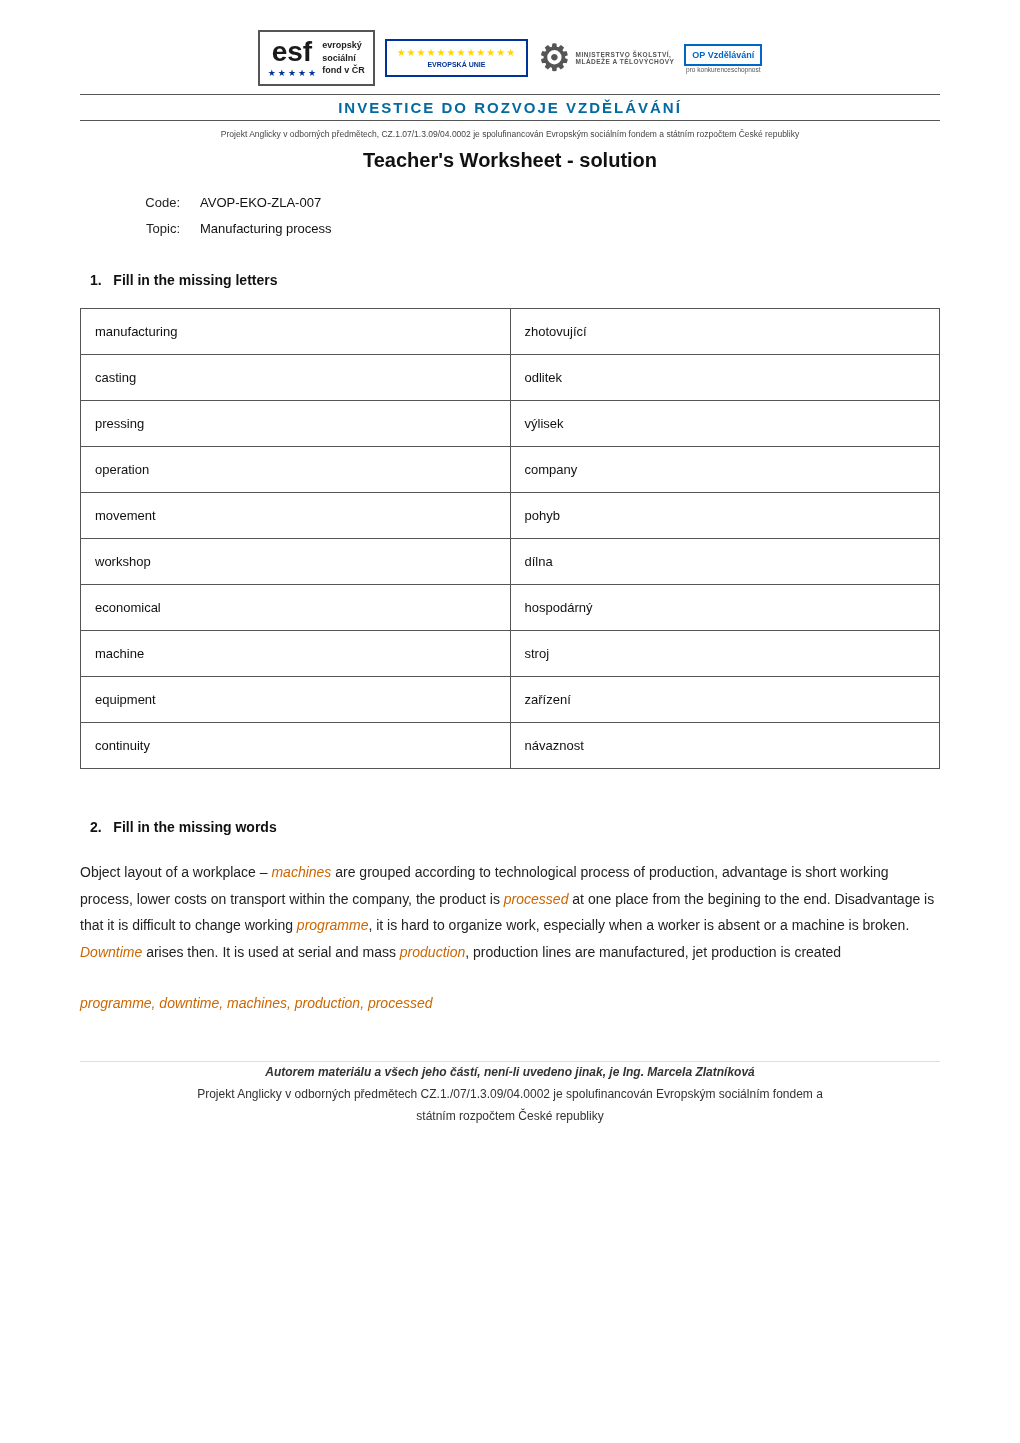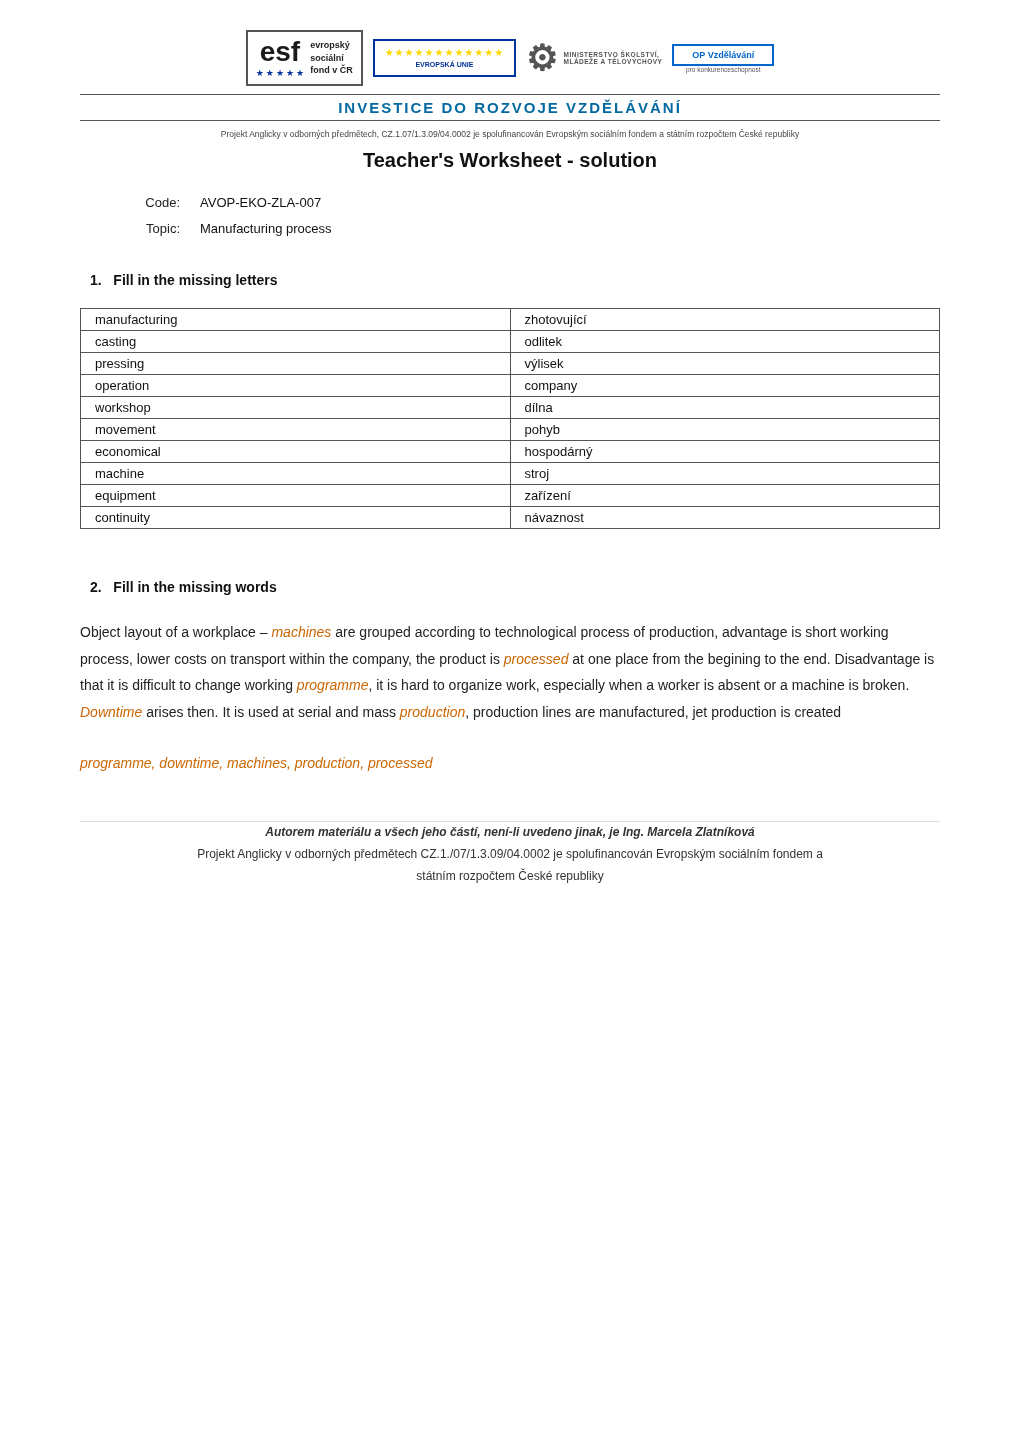--- a/index.html
+++ b/index.html
@@ -75,21 +75,21 @@
 
     .logo-op {
       display: flex;
       flex-direction: column;
       align-items: center;
       font-size: 7px;
     }
 
     .op-box {
       border: 2px solid #0066cc;
-      padding: 4px 18px;
+      padding: 4px 6px;
       font-size: 9px;
       font-weight: bold;
       color: #0066cc;
       text-align: center;
     }
 
     .op-sub {
       font-size: 6.5px;
       color: #555;
       text-align: center;
@@ -151,21 +151,21 @@
 
     .vocab-table {
       width: 100%;
       border-collapse: collapse;
       margin-bottom: 50px;
       font-size: 13px;
     }
 
     .vocab-table td {
       border: 1.5px solid #555;
-      padding: 3px 14px;
+      padding: 15px 14px;
       width: 50%;
     }
 
     .section2-title {
       font-size: 14px;
       font-weight: bold;
       margin-bottom: 24px;
       margin-left: 10px;
     }
 
@@ -287,26 +287,26 @@
     </tr>
           <tr>
       <td>pressing</td>
       <td>výlisek</td>
     </tr>
           <tr>
       <td>operation</td>
       <td>company</td>
     </tr>
           <tr>
+      <td>movement</td>
+      <td>pohyb</td>
+    </tr>
+          <tr>
       <td>workshop</td>
       <td>dílna</td>
-    </tr>
-          <tr>
-      <td>movement</td>
-      <td>pohyb</td>
     </tr>
           <tr>
       <td>economical</td>
       <td>hospodárný</td>
     </tr>
           <tr>
       <td>machine</td>
       <td>stroj</td>
     </tr>
           <tr>

